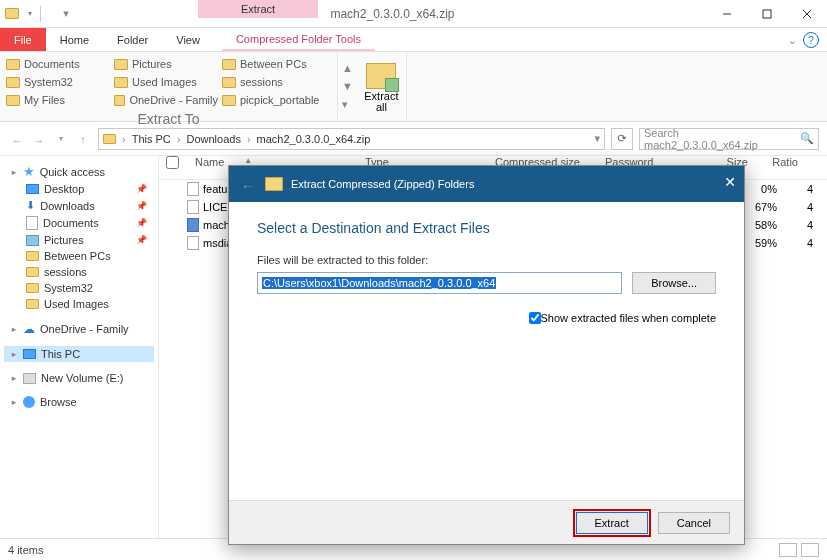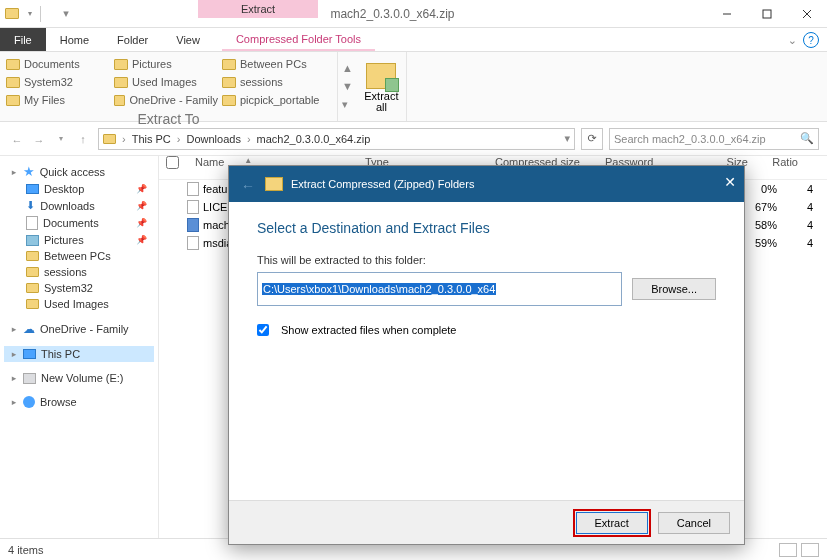--- a/index.html
+++ b/index.html
@@ -10,21 +10,21 @@
 .qat { display: flex; align-items: center; gap: 2px; padding: 0 4px; }
 .qat-icon { width: 16px; height: 16px; display: inline-flex; align-items: center; justify-content: center; }
 .context-tab { position: absolute; left: 198px; top: 0; width: 120px; height: 18px; background: #f7c6d9; color: #333; text-align: center; line-height: 18px; font-size: 11px; }
 .window-title { flex: 1; text-align: center; color: #666; font-size: 12px; }
 .win-controls { display: flex; }
 .win-controls div { width: 40px; height: 28px; display: flex; align-items: center; justify-content: center; color: #555; }
 .win-controls div svg { width: 10px; height: 10px; }
 
 
 .ribbon-tabs { height: 24px; display: flex; align-items: stretch; border-bottom: 1px solid #e0e0e0; position: relative; }
-.file-tab { background: #404040; color: #fff; padding: 4px 14px; display: flex; align-items: center; }
+.file-tab { background: #ef4444; color: #fff; padding: 4px 14px; display: flex; align-items: center; }
 .ribbon-tab { padding: 4px 14px; display: flex; align-items: center; color: #333; }
 .ribbon-tab.context { border-bottom: 2px solid #f7c6d9; color: #c83a77; margin-left: 8px; }
 .help-icon { position: absolute; right: 8px; top: 4px; width: 16px; height: 16px; border-radius: 50%; border: 1px solid #0078d7; color: #0078d7; display: flex; align-items: center; justify-content: center; font-size: 10px; }
 .expand-caret { position: absolute; right: 30px; top: 6px; color: #888; }
 
 
 .ribbon { height: 70px; background: #fafafa; border-bottom: 1px solid #e0e0e0; display: flex; }
 .ribbon-group { border-right: 1px solid #e4e4e4; padding: 3px 6px 2px 6px; display: flex; flex-direction: column; justify-content: space-between; }
 .extract-to { width: 338px; }
 .extract-grid { display: grid; grid-template-columns: repeat(3, 104px); grid-template-rows: repeat(3, 18px); gap: 0 4px; }
@@ -37,21 +37,21 @@
 .extract-all-ico::after { content:""; position:absolute; right:-4px; bottom:-4px; width:12px; height:12px; background:#8fc58f; border:1px solid #5aa05a; }
 
 
 .addr-row { height: 34px; display: flex; align-items: center; gap: 6px; padding: 0 8px; border-bottom: 1px solid #e8e8e8; }
 .nav-arrows { display: flex; gap: 4px; align-items: center; color: #9a9a9a; }
 .nav-arrows span { width: 18px; text-align: center; }
 .addr-bar { flex: 1; height: 22px; border: 1px solid #c8c8c8; display: flex; align-items: center; padding: 0 4px; gap: 4px; }
 .addr-bar .crumb { color: #333; }
 .addr-bar .sep { color: #888; padding: 0 2px; }
 .addr-refresh { width: 22px; height: 22px; border: 1px solid #c8c8c8; display: flex; align-items: center; justify-content: center; color: #555; }
-.search-box { width: 210px; height: 22px; border: 1px solid #c8c8c8; display: flex; align-items: center; padding: 0 4px; color: #888; gap: 15px; }
+.search-box { width: 180px; height: 22px; border: 1px solid #c8c8c8; display: flex; align-items: center; padding: 0 4px; color: #888; gap: 15px; }
 .search-box .mag { margin-left: auto; color: #888; }
 
 
 .main { display: flex; height: calc(560px - 28px - 24px - 70px - 34px - 22px); }
 .sidebar { width: 160px; border-right: 1px solid #e8e8e8; padding: 6px 4px; overflow: hidden; }
 .sb-item { display: flex; align-items: center; gap: 5px; padding: 2px 2px 2px 6px; color: #333; white-space: nowrap; position: relative; }
 .sb-item.indent { padding-left: 22px; }
 .sb-item.active { background: #cce8ff; }
 .sb-item .pin { position: absolute; right: 6px; color: #888; font-size: 9px; }
 .sb-sep { height: 8px; }
@@ -88,24 +88,24 @@
 
 .dialog { position: absolute; left: 228px; top: 165px; width: 517px; height: 380px; background: #fff; box-shadow: 0 4px 20px rgba(0,0,0,.4); border: 1px solid #888; display: flex; flex-direction: column; }
 .dlg-title { height: 36px; background: #1a5a8a; color: #fff; display: flex; align-items: center; padding: 0 12px; position: relative; }
 .dlg-title .back { color: #6a9ac0; margin-right: 10px; font-size: 14px; }
 .dlg-title .ico { width: 18px; height: 14px; background: #f4d47c; border: 1px solid #caa63a; margin-right: 8px; }
 .dlg-close { position: absolute; right: 8px; top: 8px; color: #fff; font-size: 14px; }
 .dlg-body { flex: 1; padding: 18px 28px; }
 .dlg-heading { color: #1a5a8a; font-size: 14px; margin-bottom: 18px; }
 .dlg-label { color: #333; font-size: 11px; margin-bottom: 6px; }
 .dlg-row { display: flex; gap: 10px; align-items: center; margin-bottom: 18px; }
-.dlg-input { flex: 1; height: 34px; border: 1px solid #8aa8c8; background: #fff; padding: 0 4px; display: flex; align-items: center; }
+.dlg-input { flex: 1; height: 22px; border: 1px solid #8aa8c8; background: #fff; padding: 0 4px; display: flex; align-items: center; }
 .dlg-input span { background: #1a6fcf; color: #fff; padding: 0 1px; font-size: 11px; }
 .dlg-btn { height: 22px; padding: 0 18px; background: #e9e9e9; border: 1px solid #b5b5b5; display: flex; align-items: center; justify-content: center; }
-.dlg-check { display: flex; align-items: center; gap: 12px; }
+.dlg-check { display: flex; align-items: center; gap: 0; justify-content: flex-end; }
 .dlg-check input { width: 12px; height: 12px; }
 .dlg-footer { height: 44px; background: #f0f0f0; border-top: 1px solid #ddd; display: flex; align-items: center; justify-content: flex-end; gap: 10px; padding: 0 14px; }
 .dlg-footer .dlg-btn.primary { outline: 2px solid #c00; outline-offset: 1px; border: 1px solid #1a6fcf; }
 
 
 .star { color: #4aa3ff; font-size: 13px; }
 .disk { width: 13px; height: 11px; background: #dcdde0; border: 1px solid #aaa; display: inline-block; }
 .monitor { width: 13px; height: 10px; background: #4aa3ff; border: 1px solid #2a7acc; display: inline-block; }
 .cloud { color: #2a7acc; font-size: 12px; }
 .net { width: 12px; height: 12px; border-radius: 50%; background: #4aa3ff; display: inline-block; }
@@ -365,21 +365,21 @@
 
 <div class="dialog">
   <div class="dlg-title">
     <span class="back">←</span>
     <span class="ico"></span>
     <span>Extract Compressed (Zipped) Folders</span>
     <span class="dlg-close">✕</span>
   </div>
   <div class="dlg-body">
     <div class="dlg-heading">Select a Destination and Extract Files</div>
-    <div class="dlg-label">This will be extracted to this folder:</div>
+    <div class="dlg-label">Files will be extracted to this folder:</div>
     <div class="dlg-row">
       <div class="dlg-input">
           <span>C:\Users\xbox1\Downloads\mach2_0.3.0.0_x64</span>
         </div>
       <div class="dlg-btn">Browse...</div>
     </div>
     <label class="dlg-check">
       <input type="checkbox" checked="" style="">
       <span>Show extracted files when complete</span>
     </label>

